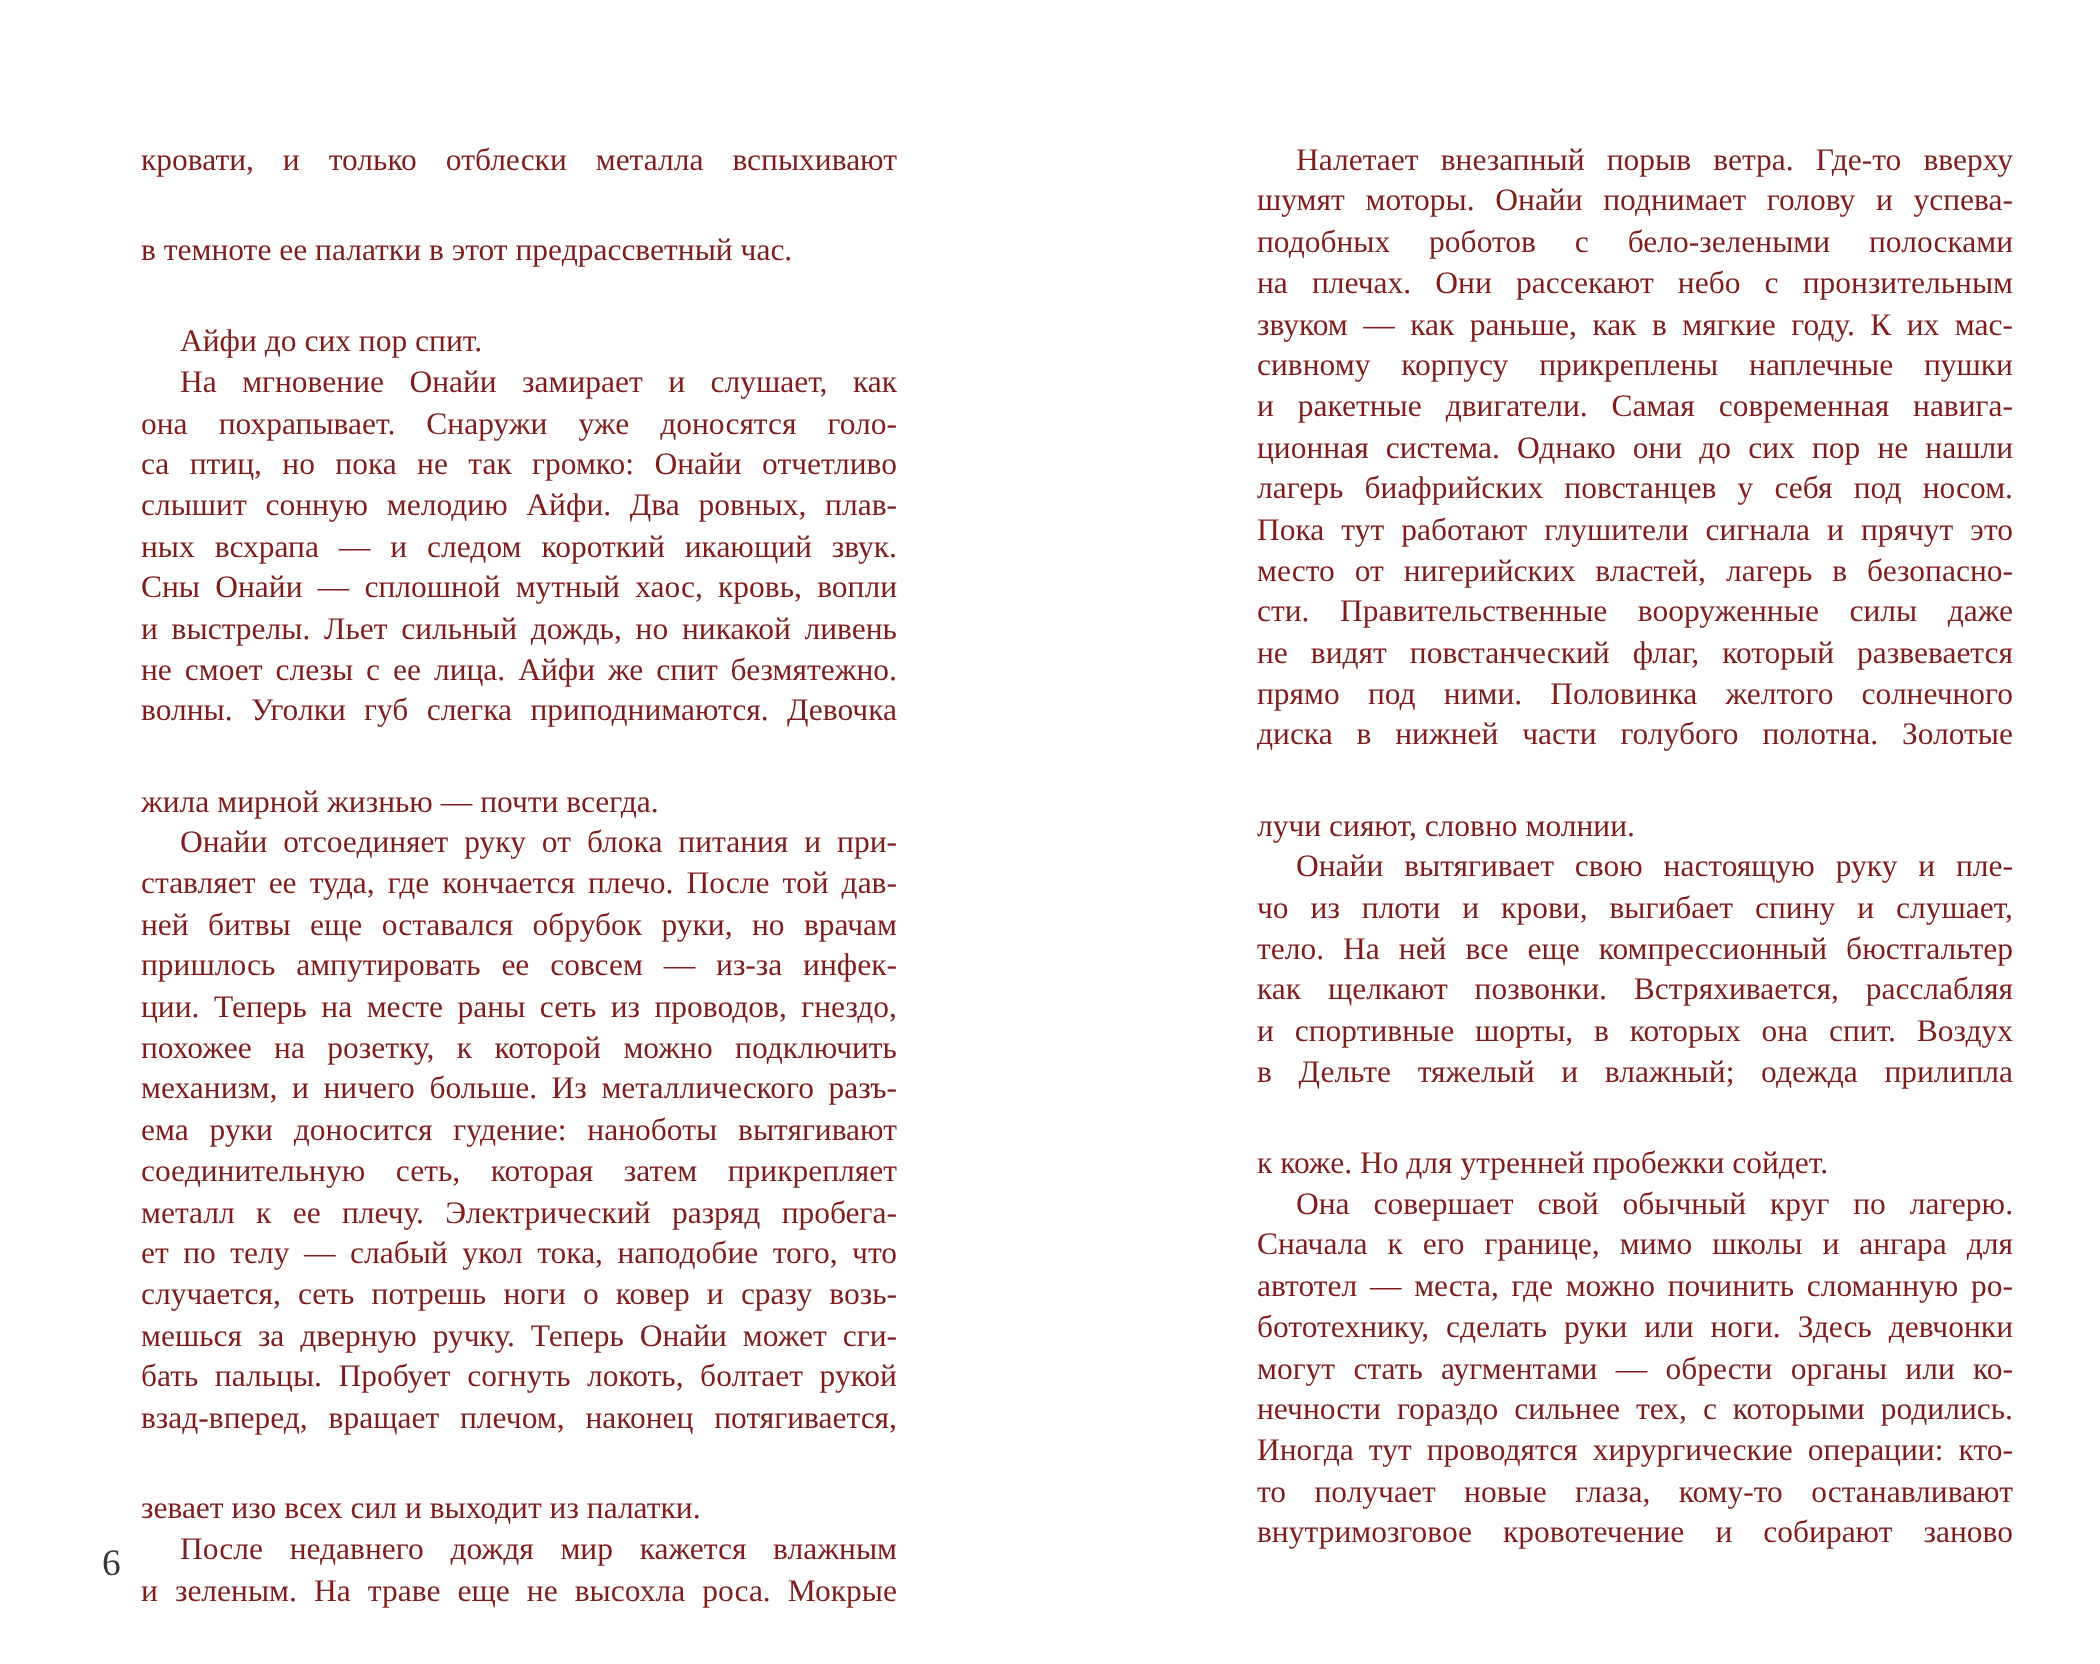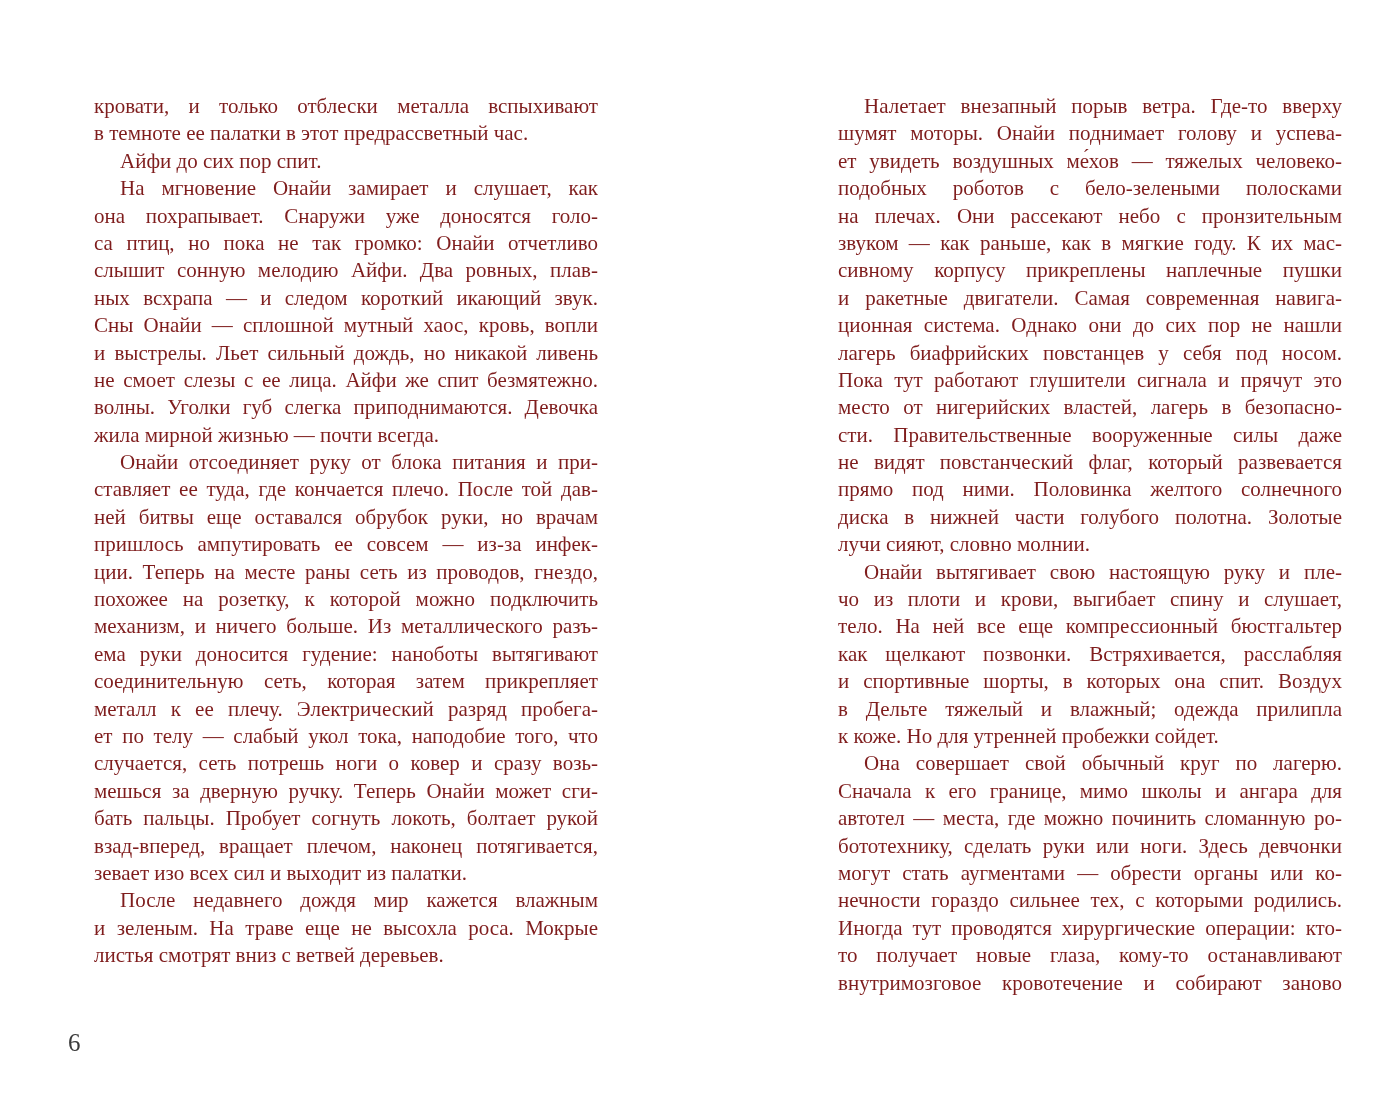--- a/index.html
+++ b/index.html
@@ -40,20 +40,21 @@
 
   .line {
     height: 27.4px;
     overflow: hidden;
     text-align: justify;
     text-align-last: justify;
     white-space: normal;
   }
   .line.last {
     text-align-last: left;
+    margin-top: 33px;
   }
   .line.indent {
     text-indent: 26px;
   }
 
   .page-number {
     position: absolute;
     top: 1028px;
     font-size: 25px;
     color: #3a3a3a;
@@ -101,21 +102,20 @@
         <div class="line">и зеленым. На траве еще не высохла роса. Мокрые</div>
         <div class="line last">листья смотрят вниз с ветвей деревьев.</div>
       </div>
     <div class="page-number page-number-left">6</div>
   </div>
 
   <div class="page page-right">
     <div class="text-block" id="text-block-1">
         <div class="line indent">Налетает внезапный порыв ветра. Где-то вверху</div>
         <div class="line">шумят моторы. Онайи поднимает голову и успева-</div>
-        <div class="line">ет увидеть воздушных ме́хов — тяжелых человеко-</div>
         <div class="line">подобных роботов с бело-зелеными полосками</div>
         <div class="line">на плечах. Они рассекают небо с пронзительным</div>
         <div class="line">звуком — как раньше, как в мягкие году. К их мас-</div>
         <div class="line">сивному корпусу прикреплены наплечные пушки</div>
         <div class="line">и ракетные двигатели. Самая современная навига-</div>
         <div class="line">ционная система. Однако они до сих пор не нашли</div>
         <div class="line">лагерь биафрийских повстанцев у себя под носом.</div>
         <div class="line">Пока тут работают глушители сигнала и прячут это</div>
         <div class="line">место от нигерийских властей, лагерь в безопасно-</div>
         <div class="line">сти. Правительственные вооруженные силы даже</div>

